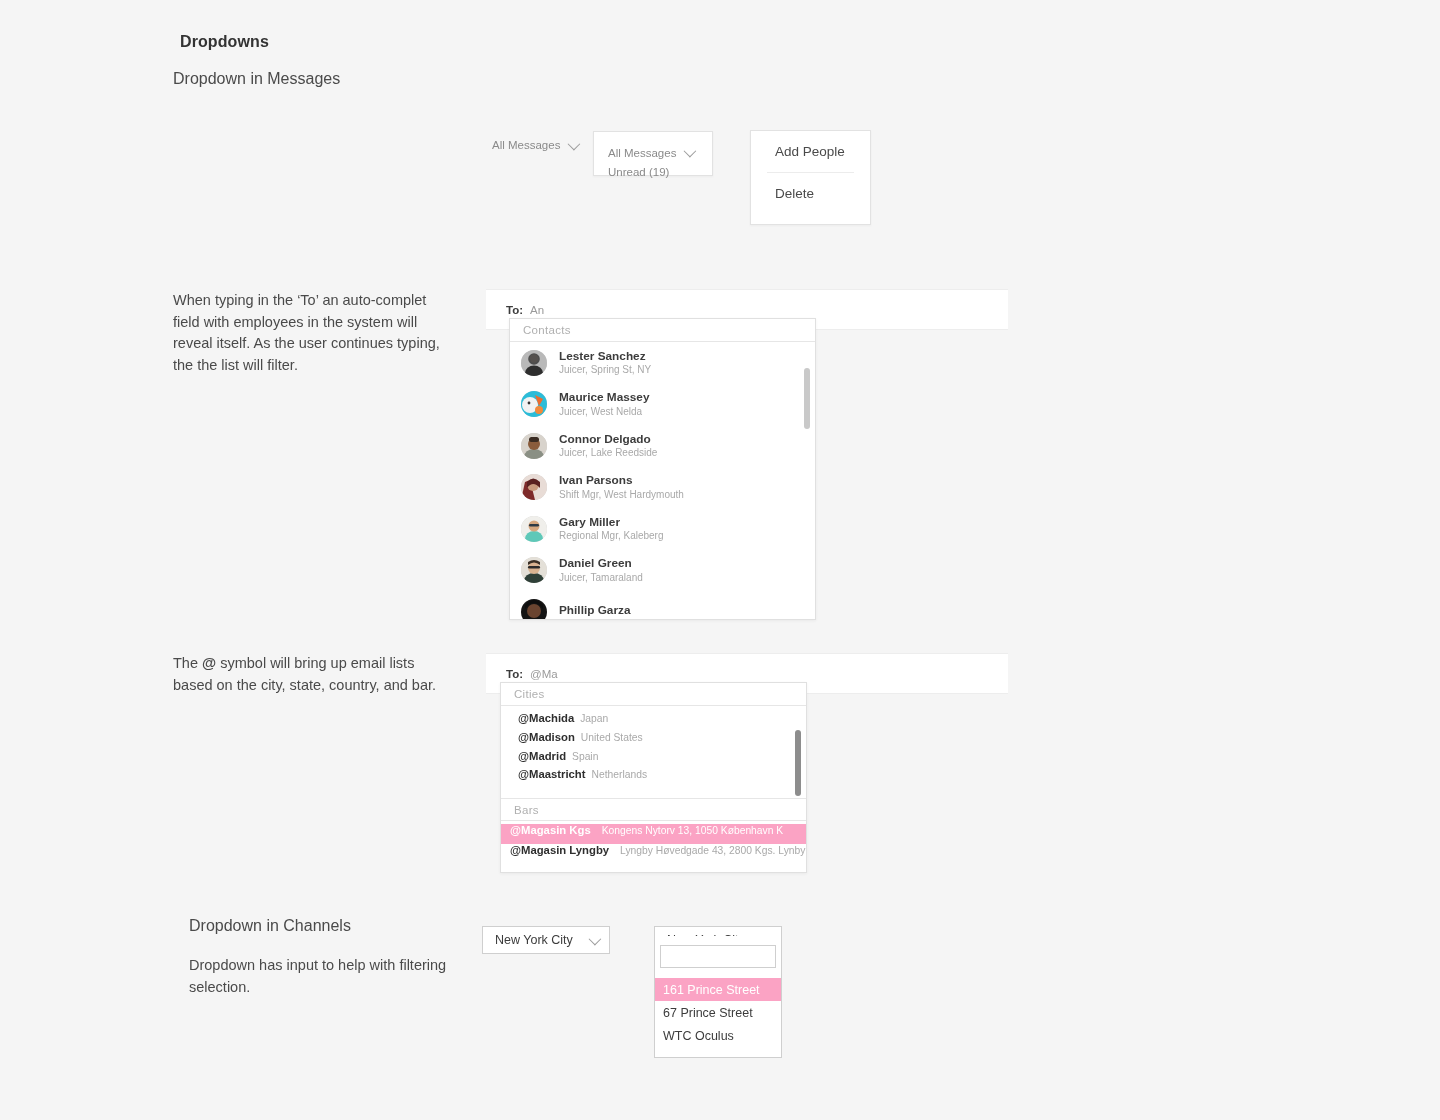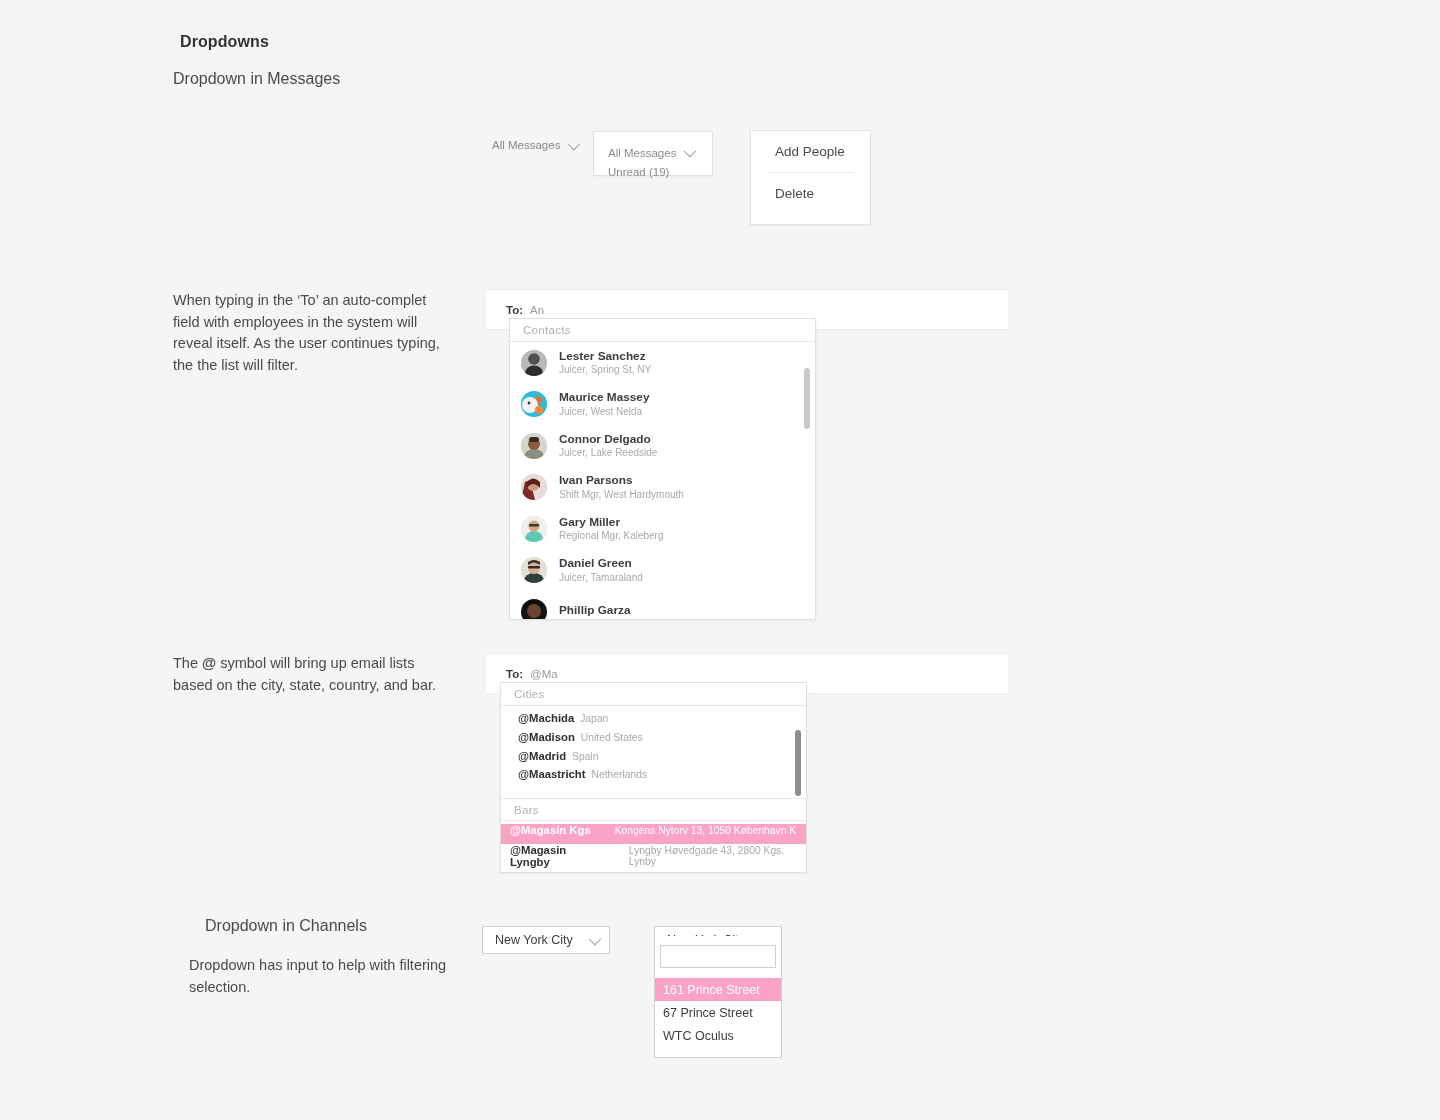--- a/index.html
+++ b/index.html
@@ -181,21 +181,21 @@
     padding-left: 9px;
     font-size: 11.3px;
   }
   .city-name { font-weight: bold; color: #2f2f2f; }
   .city-country { color: #a9a9a9; font-size: 10.3px; }
 
   
   .bar-row {
     display: flex;
     align-items: baseline;
-    gap: 24px;
+    gap: 11px;
     height: 19.5px;
     padding-left: 9px;
     font-size: 11.3px;
   }
   .bar-row.sel { background: #fba3c4; }
   .bar-name { font-weight: bold; color: #2f2f2f; }
   .bar-addr { color: #a9a9a9; font-size: 10.3px; }
   .bar-row.sel .bar-name { color: #ffffff; }
   .bar-row.sel .bar-addr { color: #ffffff; }
 
@@ -434,21 +434,21 @@
       <span class="bar-name">@Magasin Kgs</span>
       <span class="bar-addr">Kongens Nytorv 13, 1050 København K</span>
     </div>
     <div class="bar-row">
       <span class="bar-name">@Magasin Lyngby</span>
       <span class="bar-addr">Lyngby Høvedgade 43, 2800 Kgs. Lynby</span>
     </div>
   </div>
 </div>
 
-<div class="section-label" style="left:189px; top:917px;margin-left:16px;">Dropdown in Channels</div>
+<div class="section-label" style="left:189px; top:917px;">Dropdown in Channels</div>
 
 <div class="body-copy" style="left:189px; top:955px;">Dropdown has input to help with filtering selection.</div>
 
 <div class="chan-select" style="left:482px; top:926px; width:128px;">
   <span>New York City</span>
   <span class="chev"></span>
 </div>
 
 <div class="chan-select" style="left:654px; top:926px; width:128px;">
   <span>New York City</span>

